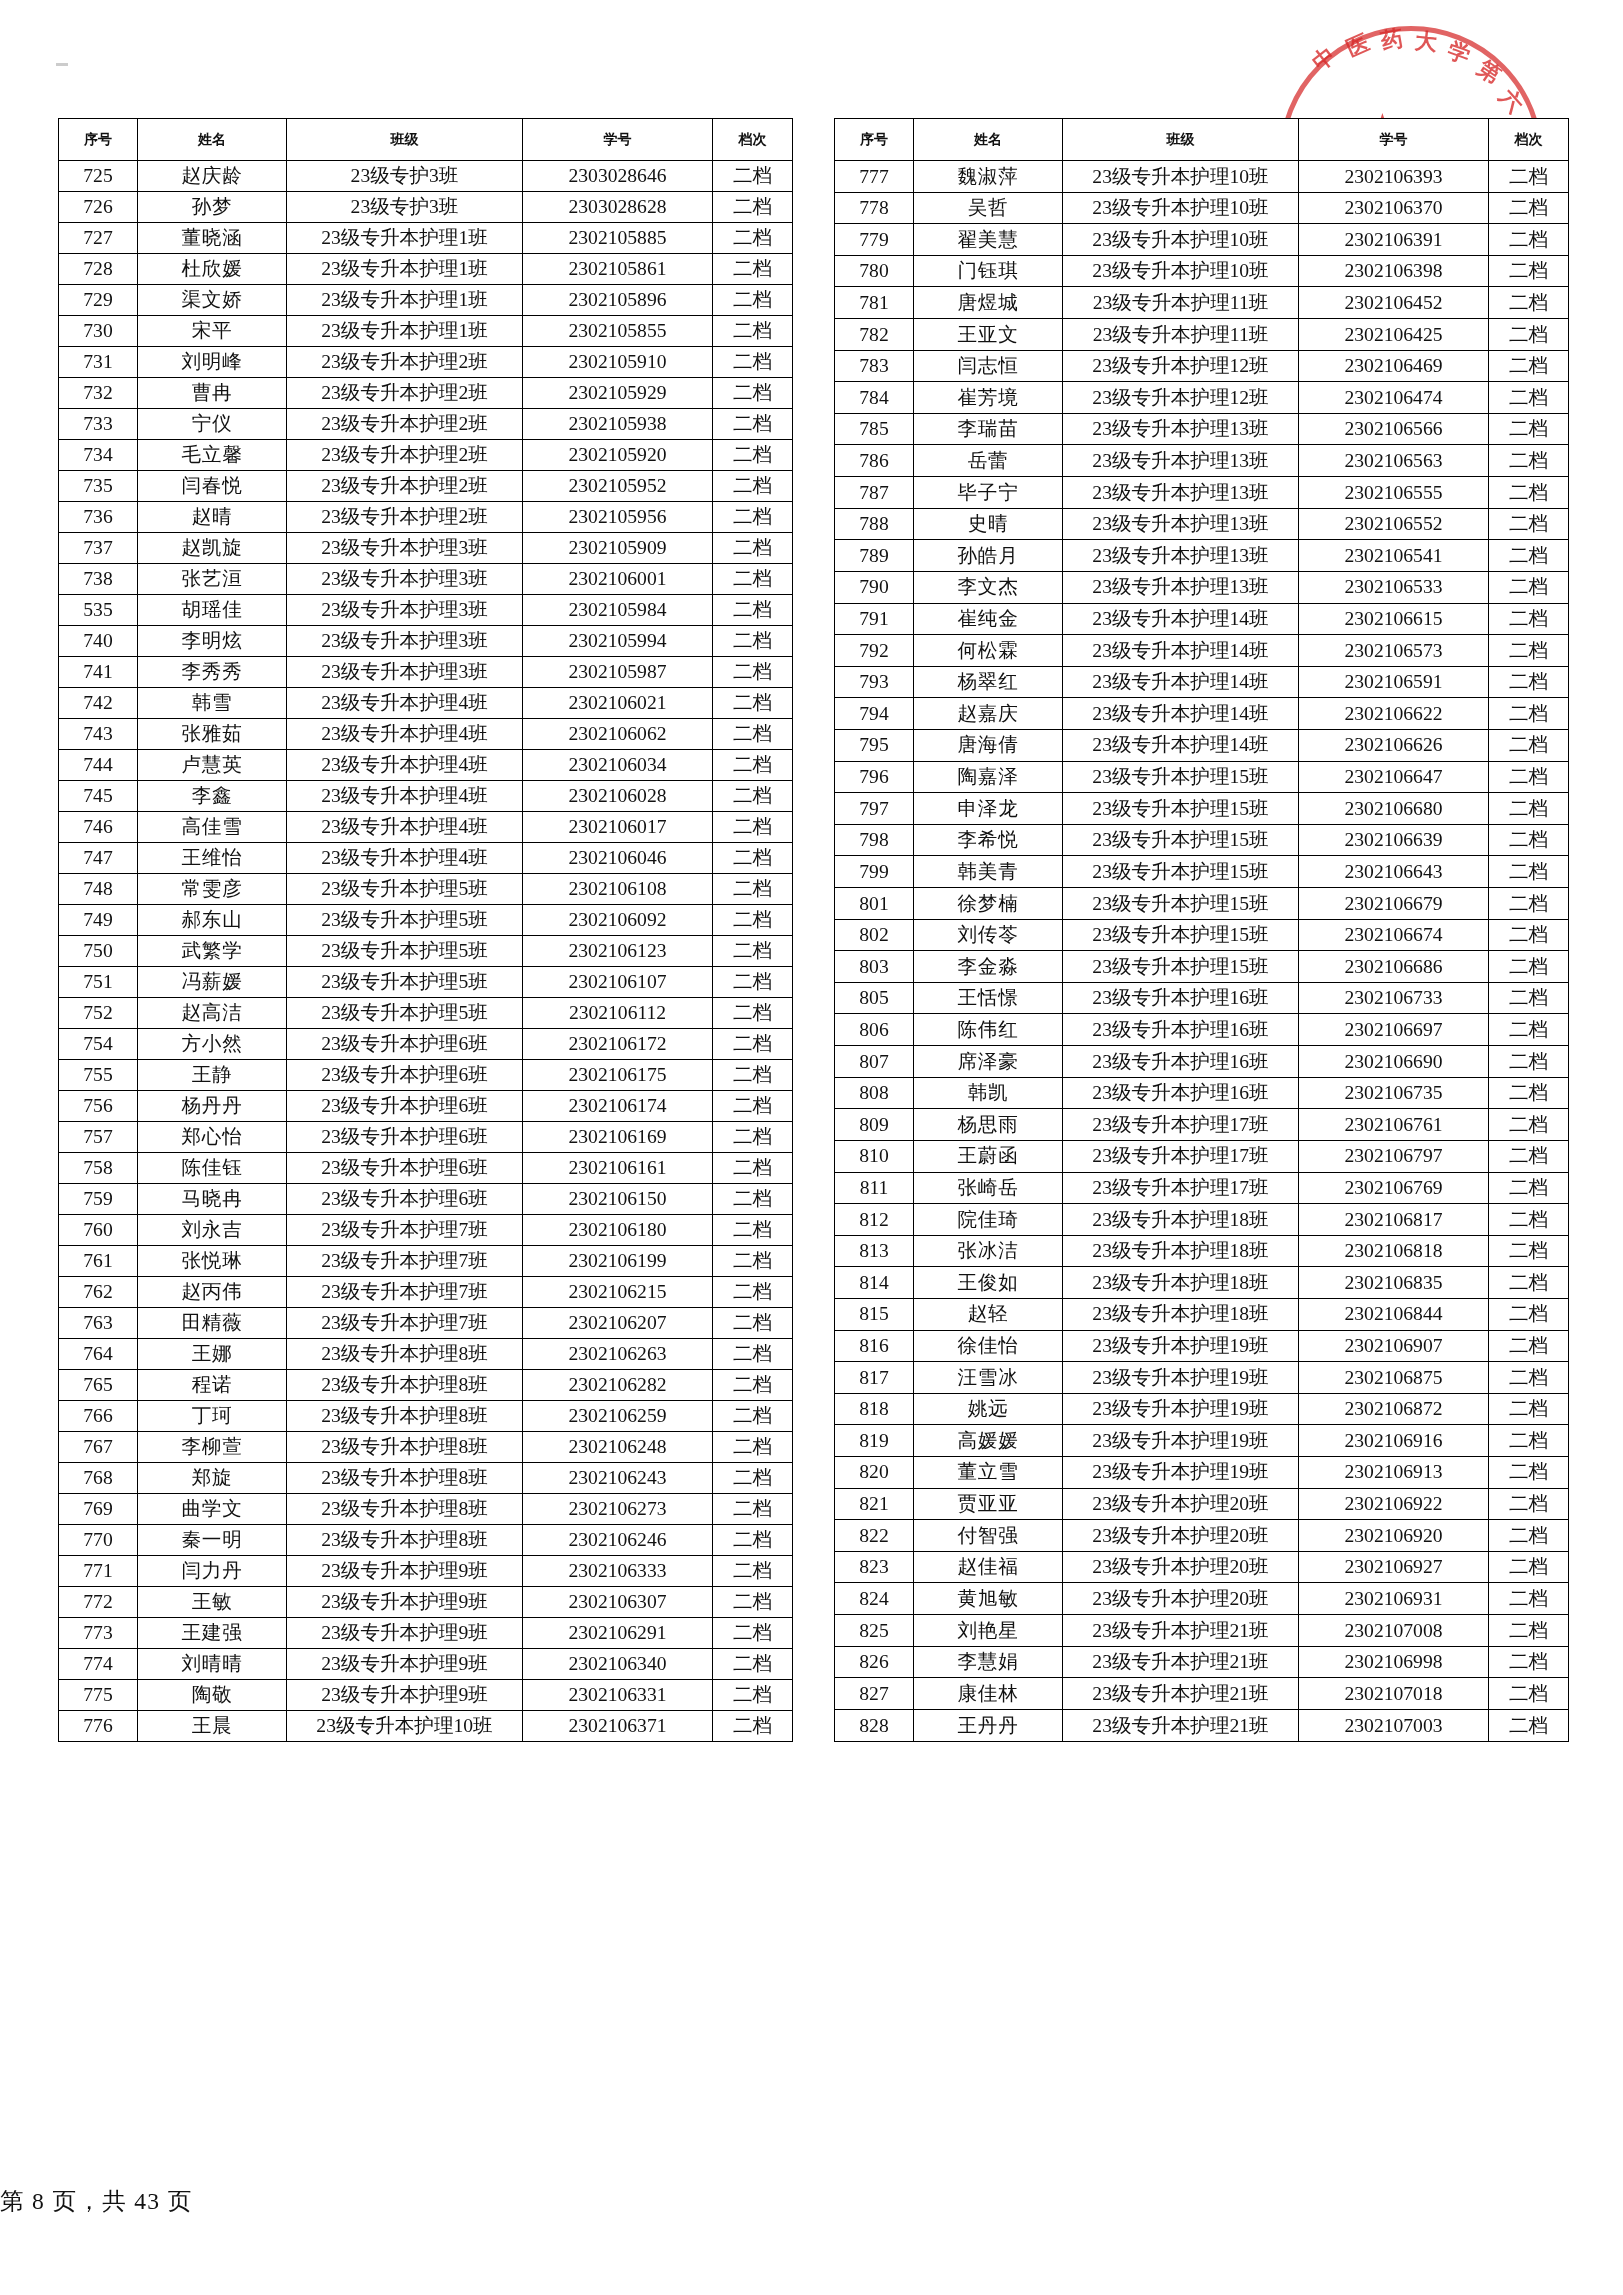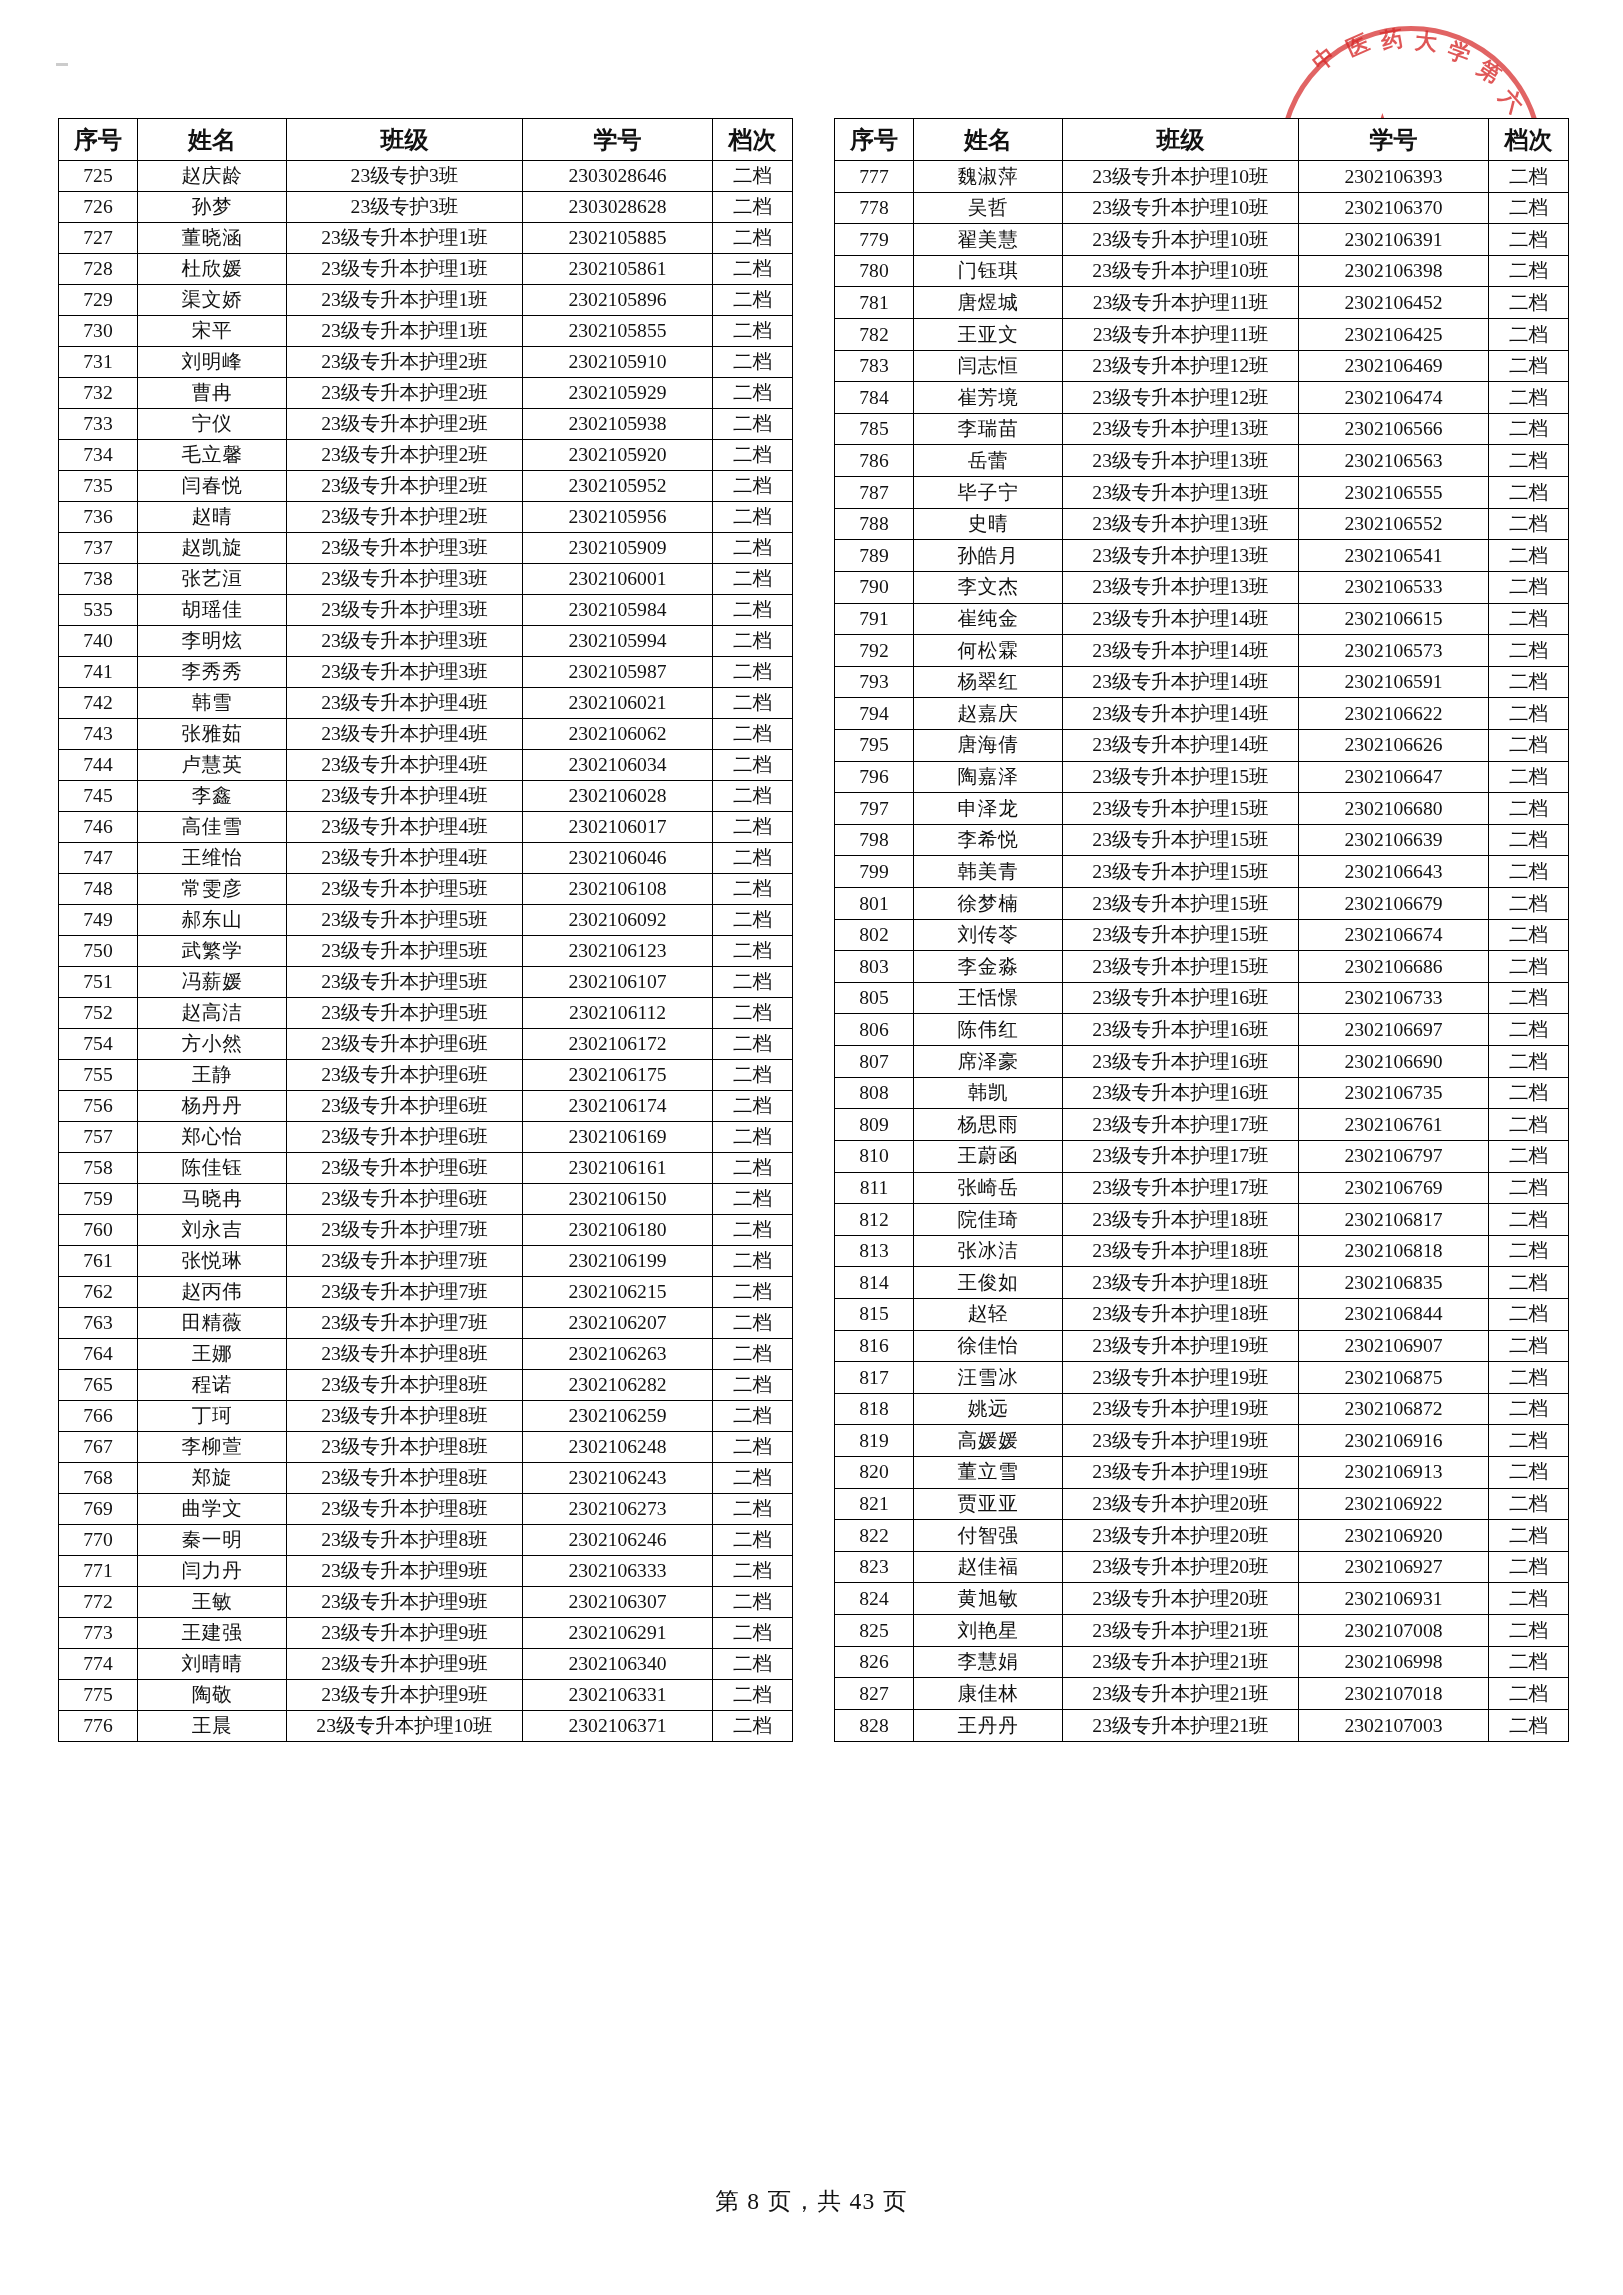--- a/index.html
+++ b/index.html
@@ -43,42 +43,41 @@
     vertical-align: middle;
     font-size: 19.6px;
     line-height: 1.0;
     padding: 0;
     height: 30px;
     white-space: nowrap;
     overflow: hidden;
   }
   table.roster th {
     font-weight: bold;
-    font-size: 24px;
+    font-size: 14px;
     height: 41px;
   }
   
   col.c-idx   { width: 79px; }
   col.c-name  { width: 149px; }
   col.c-class { width: 236px; }
   col.c-sid   { width: 190px; }
   col.c-tier  { width: 80px; }
 
   td.idx   { font-size: 20px; }
   td.name  { font-size: 21px; letter-spacing: 0.7px; }
   td.class { font-size: 19px; }
   td.sid   { font-size: 19.6px; font-family: "Liberation Serif", serif; }
   td.tier  { font-size: 19.6px; }
 
   .footer {
     position: absolute;
     left: 0;
     top: 2185px;
     width: 1623px;
-    text-align: center;
     font-size: 23.6px;
     letter-spacing: 1.3px;
   }
 
   
   .seal {
     position: absolute;
     left: 1279px;
     top: 26px;
     width: 275px;

